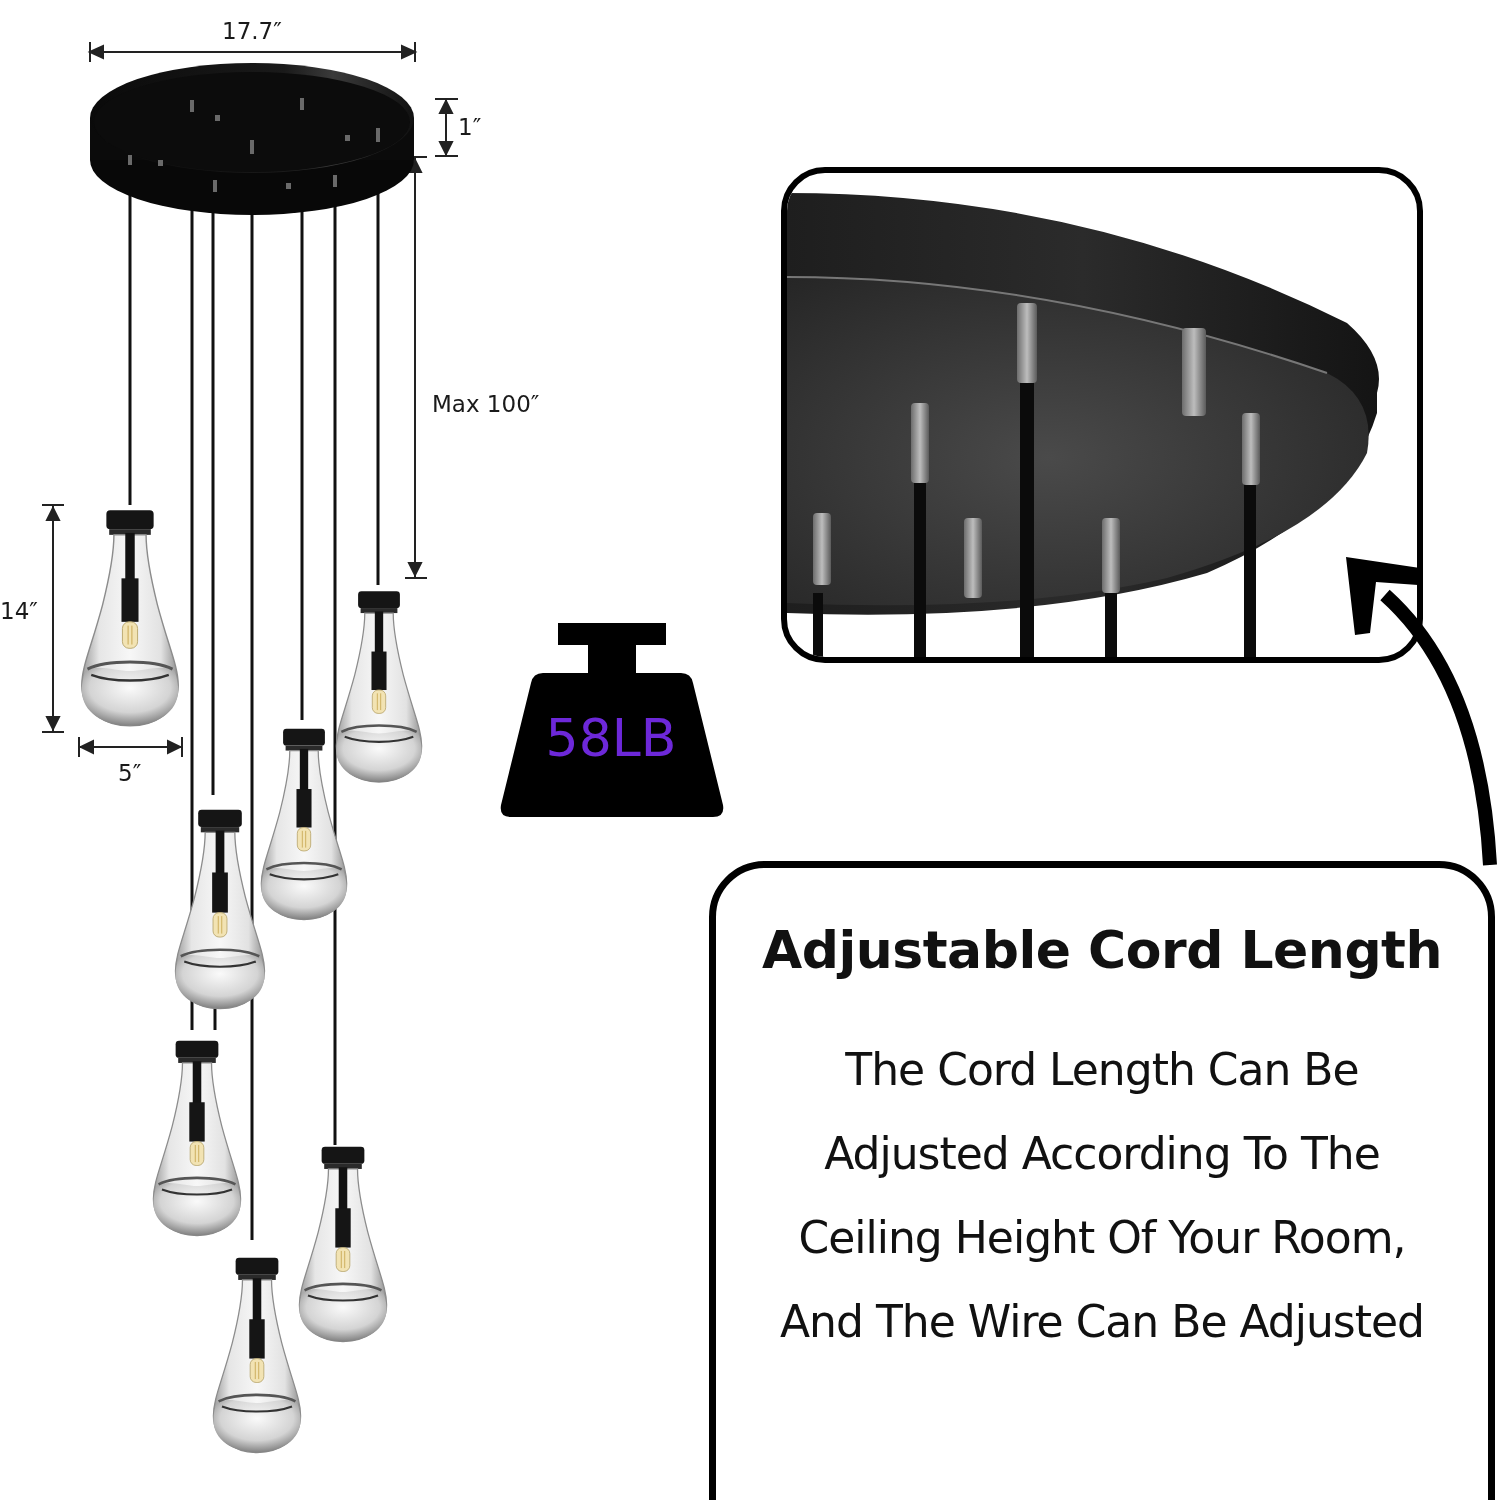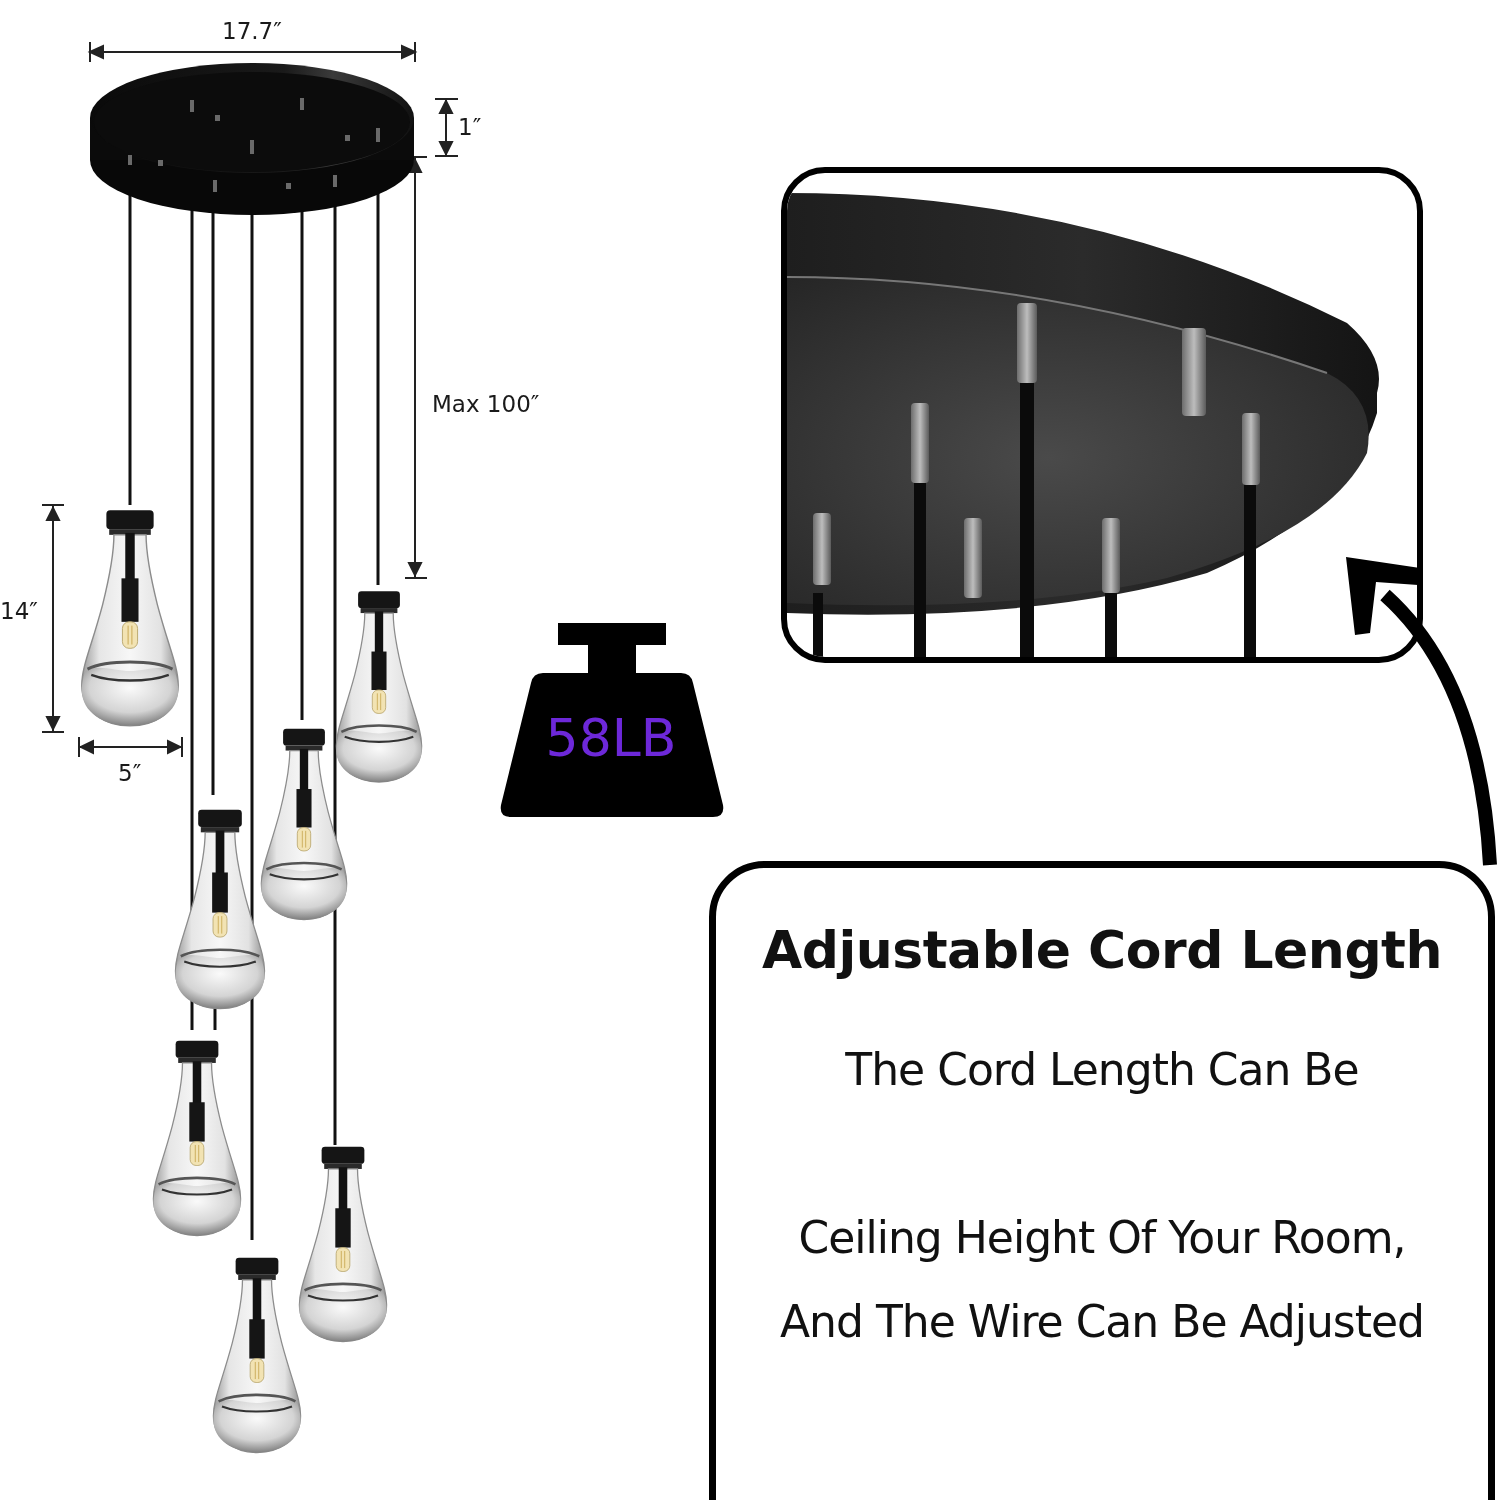--- a/index.html
+++ b/index.html
@@ -202,15 +202,16 @@
 </div>
 
 <svg class="abs" style="left:1330px;top:540px" width="170" height="340" viewBox="0 0 170 340">
   <path d="M55 55 Q150 140 160 325" stroke="#000" stroke-width="14" fill="none"></path>
   <polygon points="16,17 90,28 88,45 46,42 40,93 25,95" fill="#000"></polygon>
 </svg>
 
 <div class="info-box">
   <div class="info-title">Adjustable Cord Length</div>
   <div class="info-line" style="top:176px;">The Cord Length Can Be</div>
+  <div class="info-line" style="top:260px;">Adjusted According To The</div>
   <div class="info-line" style="top:344px;">Ceiling Height Of Your Room,</div>
   <div class="info-line" style="top:428px;">And The Wire Can Be Adjusted</div>
 </div>
 
 </body></html>

